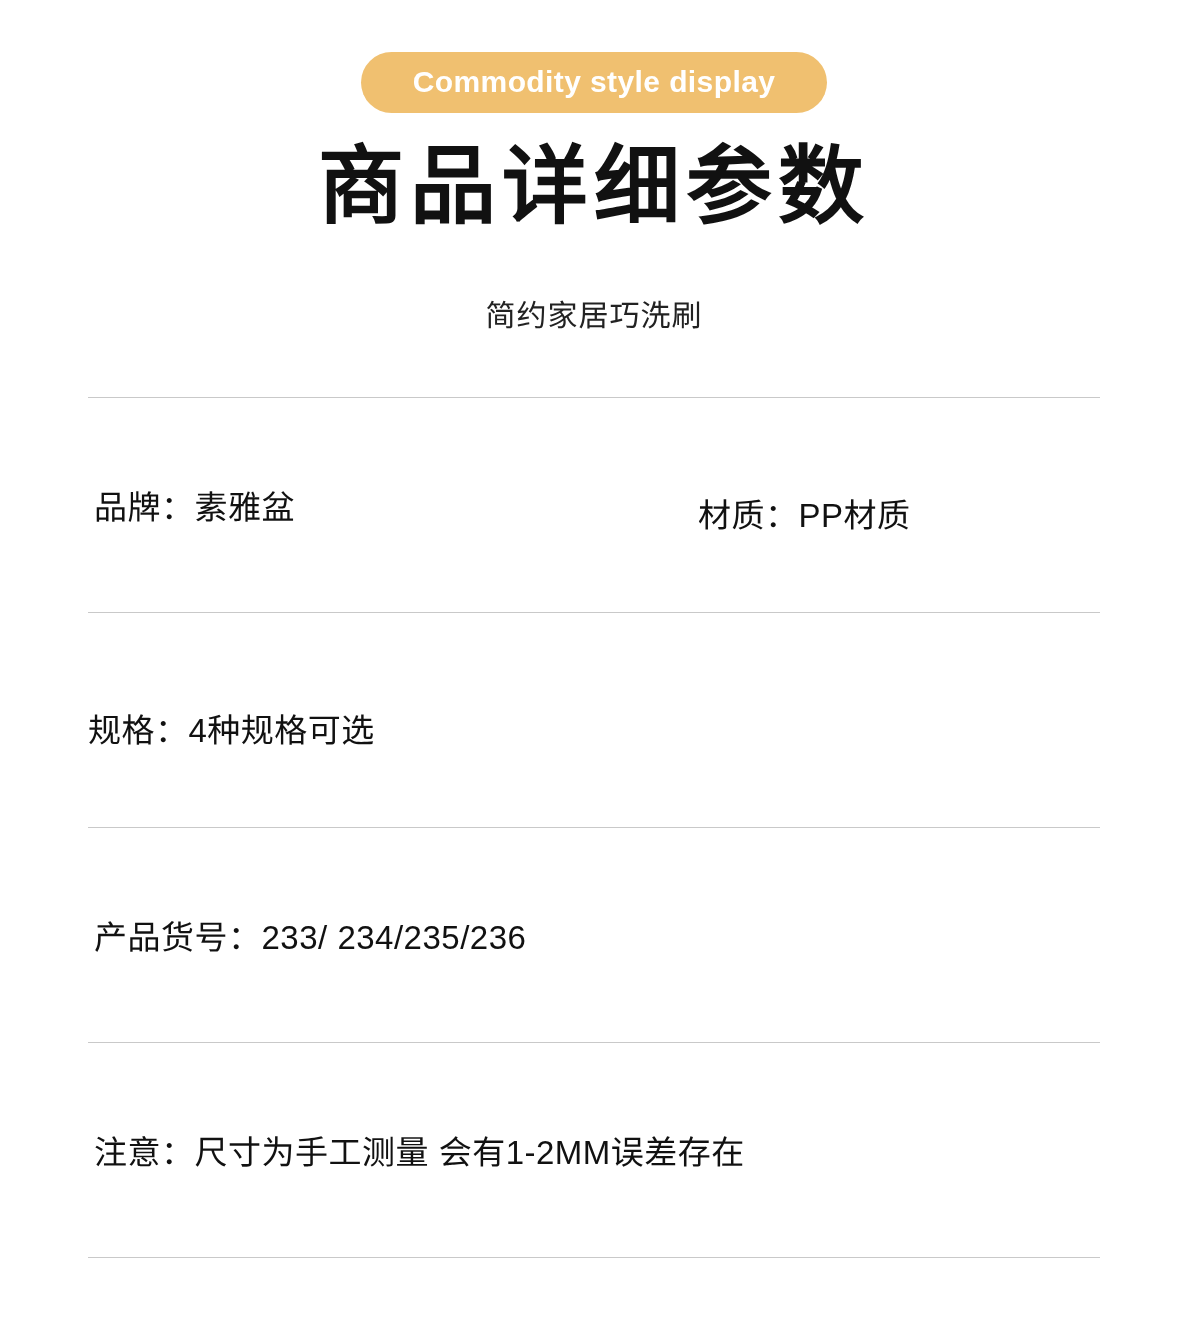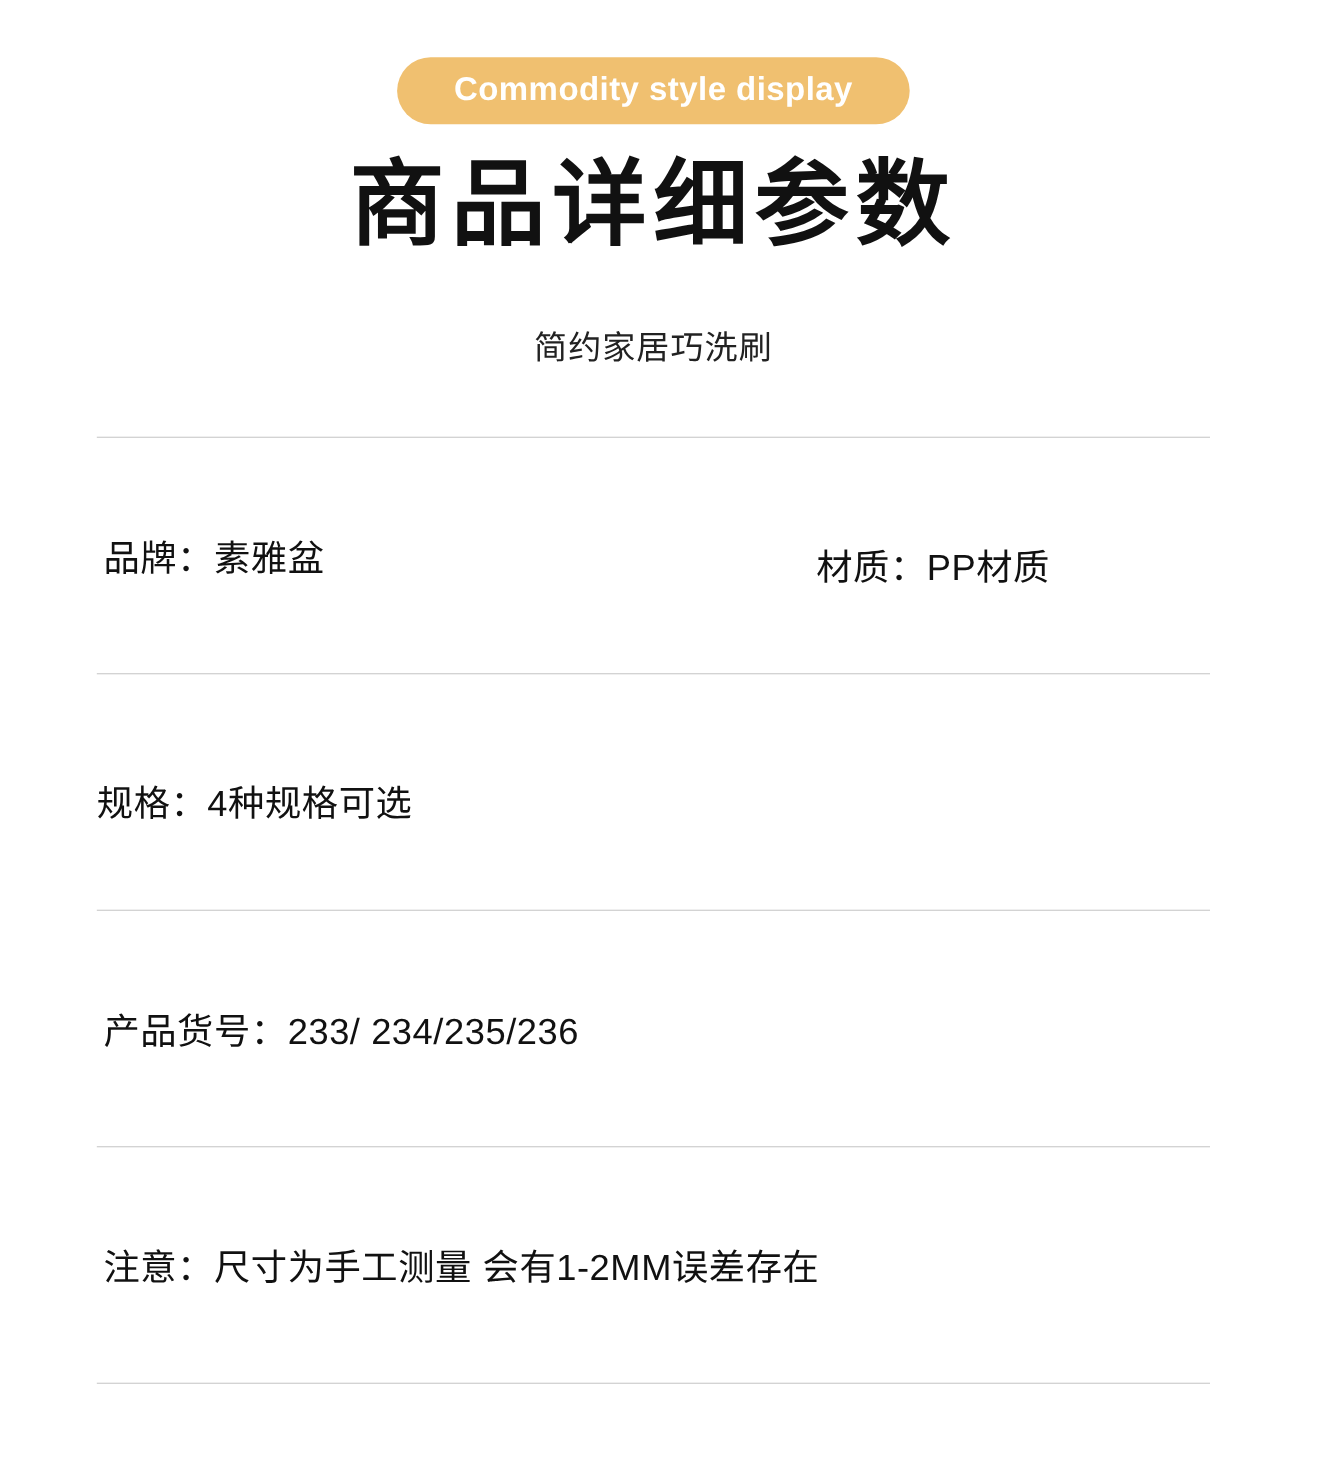--- a/index.html
+++ b/index.html
@@ -64,21 +64,20 @@
   .divider {
     height: 1px;
     background: #c9c9c9;
     width: 100%;
   }
   .spec-row {
     display: flex;
     align-items: center;
     height: 214px;
     position: relative;
-    gap: 44px;
   }
   .spec-row.single {
     height: 214px;
   }
   .spec-cell {
     font-size: 33px;
     color: #111111;
     font-weight: 500;
     letter-spacing: 0.5px;
     white-space: nowrap;

